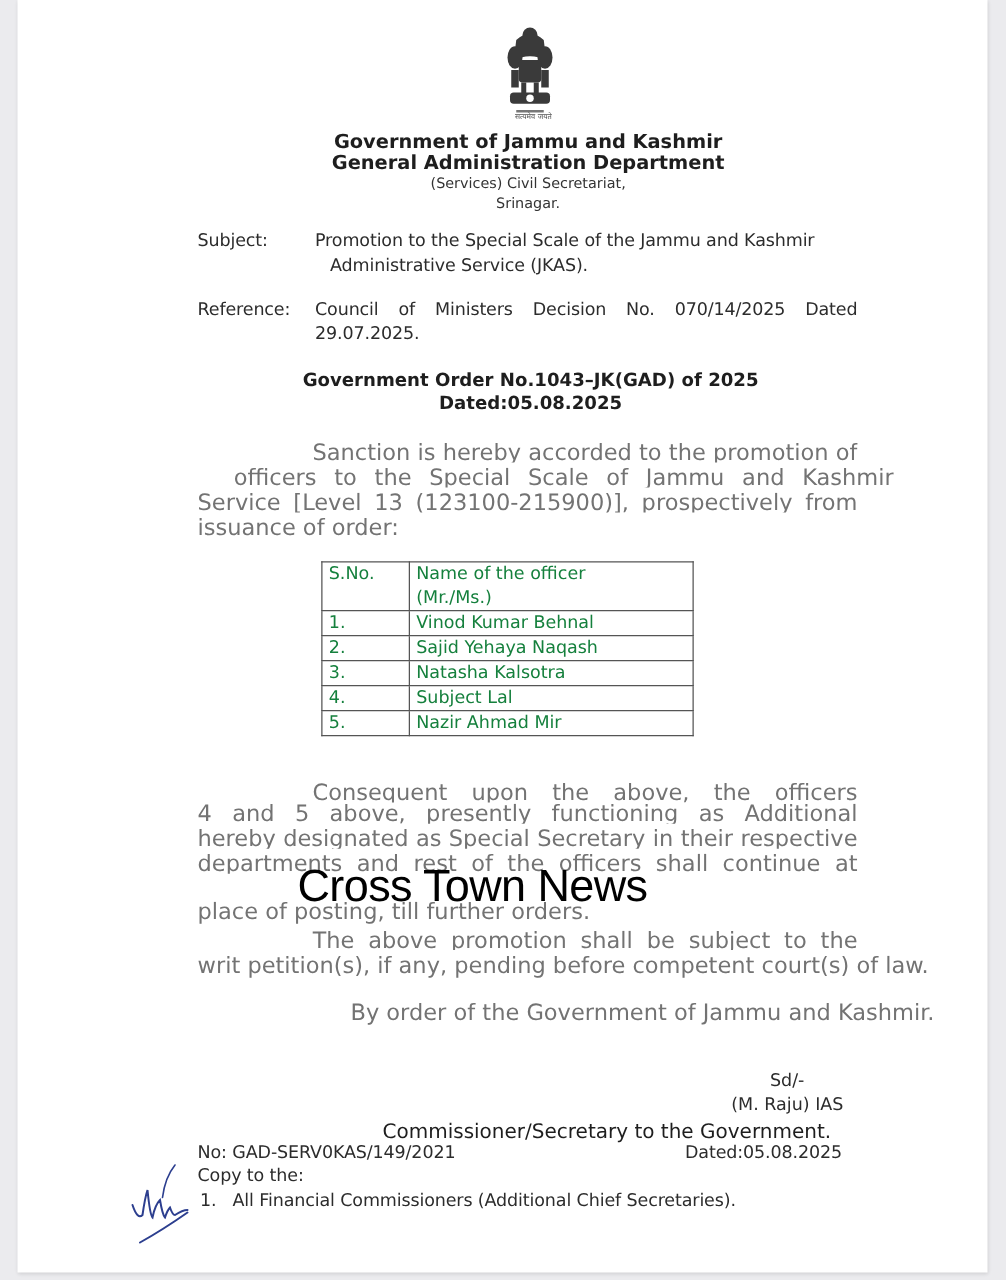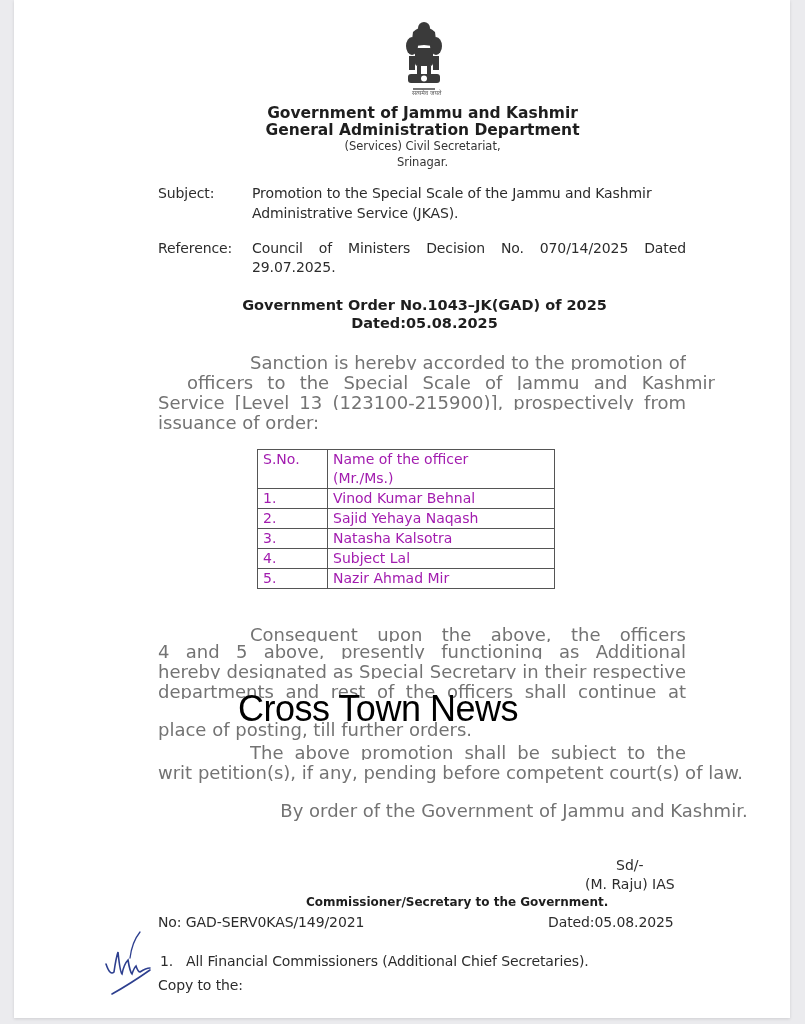--- a/index.html
+++ b/index.html
@@ -28,35 +28,35 @@
   .label { position: absolute; left: 158px; }
   .content { position: absolute; left: 252px; width: 434px; }
   .just { text-align: justify; text-align-last: justify; }
   .line { position: absolute; left: 158px; width: 528px; font-size: 18px; color: #737373; white-space: nowrap; }
   .line.j { text-align: justify; text-align-last: justify; white-space: normal; height: 18px; overflow: hidden; }
 
   .order-title { position: absolute; width: 805px; left: 22px; text-align: center; font-weight: bold; font-size: 14.5px; color: #1e1e1e; }
 
   table.officers {
     position: absolute; left: 257px; top: 449px; width: 298px;
-    border-collapse: collapse; font-size: 14px; color: #a21caf;
+    border-collapse: collapse; font-size: 14px; color: #15803d;
   }
   table.officers td, table.officers th {
     border: 1.3px solid #555; padding: 0 0 0 5px; text-align: left; font-weight: normal;
     vertical-align: top; height: 19px; line-height: 19px;
   }
   table.officers th { height: 38px; line-height: 19px; }
   table.officers .c1 { width: 64px; }
 
   .watermark {
     position: absolute; left: 238px; top: 688px;
     font-family: "Liberation Sans", sans-serif; font-size: 36px; color: #000; letter-spacing: -0.5px;
   }
   .sig-right { position: absolute; font-size: 14px; color: #2c2c2c; }
-  .desig { position: absolute; left: 306px; top: 895px; font-weight: bold; font-size: 12px; color: #1e1e1e; }
+  .desig { position: absolute; left: 306px; top: 895px; font-weight: normal; font-size: 16px; color: #1e1e1e; }
   .signature { position: absolute; left: 100px; top: 928px; width: 60px; height: 70px; }
 </style>
 </head>
 <body>
 
 <div class="page"></div>
 
 <svg class="emblem" viewBox="0 0 58 78">
   <g fill="#3a3a3a">
     <ellipse cx="29" cy="10" rx="6" ry="6"></ellipse>
@@ -75,21 +75,21 @@
 </svg>
 <div class="abs" style="left:412px;top:89px;font-size:6px;color:#555;">सत्यमेव जयते</div>
 
 <div class="hdr1">Government of Jammu and Kashmir</div>
 <div class="hdr2">General Administration Department</div>
 <div class="hdr3">(Services) Civil Secretariat,</div>
 <div class="hdr4">Srinagar.</div>
 
 <div class="label body-text" style="top:185px;">Subject:</div>
 <div class="content body-text" style="top:185px;white-space:nowrap;">Promotion to the Special Scale of the Jammu and Kashmir</div>
-<div class="content body-text" style="top:205px;">Administrative Service (JKAS).</div>
+<div class="content body-text" style="top:205px;margin-left:12px;">Administrative Service (JKAS).</div>
 
 <div class="label body-text" style="top:240px;">Reference:</div>
 <div class="content body-text just" style="top:240px;height:18px;overflow:hidden;">Council of Ministers Decision No. 070/14/2025 Dated</div>
 <div class="content body-text" style="top:259px;">29.07.2025.</div>
 
 <div class="order-title" style="top:297px;">Government Order No.1043–JK(GAD) of 2025</div>
 <div class="order-title" style="top:315px;">Dated:05.08.2025</div>
 
 <div class="line j" style="top:352px;left:250px;width:436px;">Sanction is hereby accorded to the promotion of following</div>
 <div class="line j" style="top:372px;margin-left:29px;">officers to the Special Scale of Jammu and Kashmir Administrative</div>
@@ -140,21 +140,21 @@
 <div class="line" style="top:762px;">writ petition(s), if any, pending before competent court(s) of law.</div>
 
 <div class="line" style="top:800px;left:250px;text-align:center;">By order of the Government of Jammu and Kashmir.</div>
 
 <div class="sig-right" style="left:616px;top:857px;">Sd/-</div>
 <div class="sig-right" style="left:585px;top:876px;">(M. Raju) IAS</div>
 <div class="desig">Commissioner/Secretary to the Government.</div>
 
 <div class="abs body-text" style="left:158px;top:914px;">No: GAD-SERV0KAS/149/2021</div>
 <div class="abs body-text" style="left:548px;top:914px;">Dated:05.08.2025</div>
-<div class="abs body-text" style="left:158px;top:933px;margin-top:44px;">Copy to the:</div>
+<div class="abs body-text" style="left:158px;top:933px;">Copy to the:</div>
 <div class="abs body-text" style="left:160px;top:953px;">1.</div>
 <div class="abs body-text" style="left:186px;top:953px;">All Financial Commissioners (Additional Chief Secretaries).</div>
 
 <svg class="signature" viewBox="0 0 60 70">
   <path d="M6 36 Q10 48 14 44 Q16 30 18 24 Q20 44 22 46 Q24 36 28 32 Q30 44 32 46 Q34 40 36 38 Q38 44 40 44 Q46 40 50 40" fill="none" stroke="#2d3f8f" stroke-width="1.6" stroke-linecap="round"></path>
   <path d="M30 30 Q32 14 40 4" fill="none" stroke="#2d3f8f" stroke-width="1.3" stroke-linecap="round"></path>
   <path d="M50 42 Q30 56 12 66" fill="none" stroke="#2d3f8f" stroke-width="1.6" stroke-linecap="round"></path>
 </svg>
 
 </body></html>

